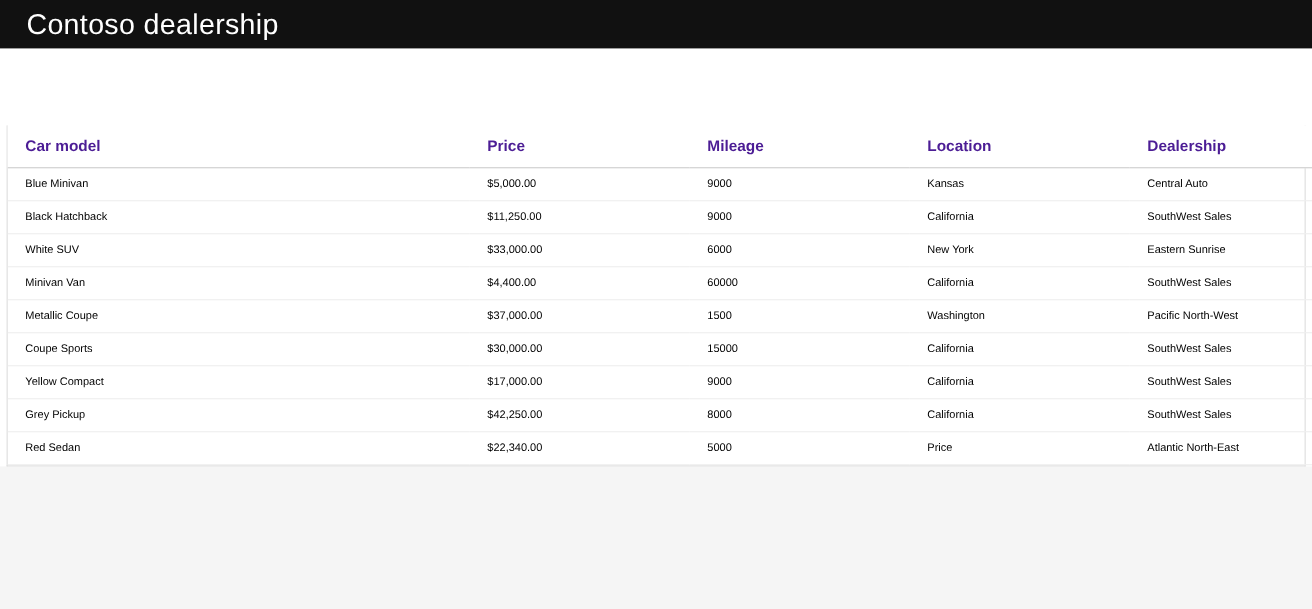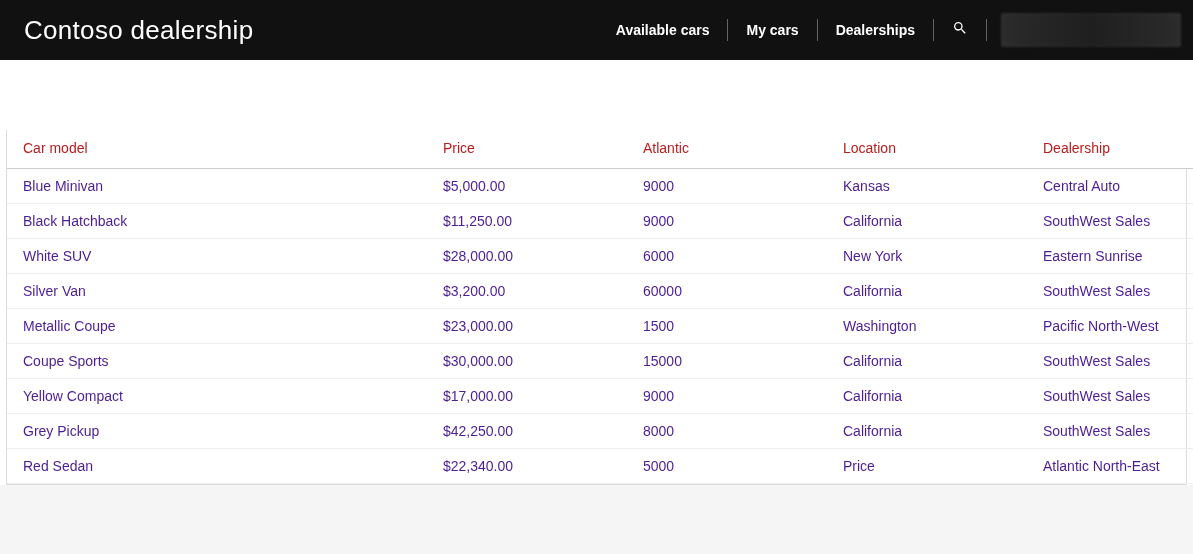--- a/index.html
+++ b/index.html
@@ -11,21 +11,21 @@
     width: 1193px;
   }
   .page {
     width: 1193px;
     background: #fff;
   }
   
   .topbar {
     background: #111;
     color: #fff;
-    height: 60px;
+    height: 44px;
     display: flex;
     align-items: center;
     padding-left: 24px;
     box-sizing: border-box;
   }
   .topbar-title {
     font-size: 26px;
     font-weight: 300;
     flex: 0 0 auto;
     letter-spacing: 0.3px;
@@ -83,80 +83,67 @@
     table-layout: fixed;
   }
   table.cars col.c1 { width: 420px; }
   table.cars col.c2 { width: 200px; }
   table.cars col.c3 { width: 200px; }
   table.cars col.c4 { width: 200px; }
   table.cars col.c5 { width: 173px; }
   table.cars thead th {
     text-align: left;
     font-size: 14px;
-    font-weight: 400;
-    color: #b91c1c;
+    font-weight: 700;
+    color: #4c1d95;
     padding: 10px 16px 12px 16px;
     border-bottom: 1px solid #ccc;
     cursor: pointer;
     background: #fff;
   }
   table.cars tbody td {
-    font-size: 14px;
-    color: #4c1d95;
+    font-size: 10px;
+    color: #000000;
     padding: 9px 16px;
     border-bottom: 1px solid #eee;
     white-space: nowrap;
     overflow: hidden;
     text-overflow: ellipsis;
   }
   .table-wrap {
     border: 1px solid #ddd;
     border-top: none;
     margin: 0 6px 6px 6px;
   }
 </style>
 </head>
 <body>
 
 <div class="page">
 
   <div class="topbar">
     <div class="topbar-title">Contoso dealership</div>
     <div class="topbar-spacer"></div>
-    <div class="nav-group">
-      <div class="nav-item">Available cars</div>
-      <div class="nav-item">My cars</div>
-      <div class="nav-item">Dealerships</div>
-      <div class="nav-icon">
-        <span>
-          <svg viewBox="0 0 24 24">
-              <path d="M15.5 14h-.79l-.28-.27A6.471 6.471 0 0016 9.5 6.5 6.5 0 109.5 16a6.471 6.471 0 004.23-1.57l.27.28v.79l5 4.99L20.49 19l-4.99-5zM9.5 14A4.5 4.5 0 1114 9.5 4.494 4.494 0 019.5 14z"></path>
-            </svg>
-        </span>
-      </div>
-      <div class="user-area"></div>
-    </div>
   </div>
 
   <div class="content">
     <div class="table-wrap">
       <table class="cars">
         <colgroup>
           <col class="c1">
             <col class="c2">
             <col class="c3">
             <col class="c4">
             <col class="c5">
         </colgroup>
         <thead>
           <tr>
             <th>Car model</th>
             <th>Price</th>
-            <th>Atlantic</th>
+            <th>Mileage</th>
             <th>Location</th>
             <th>Dealership</th>
           </tr>
         </thead>
         <tbody>
           <tr>
             <td>Blue Minivan</td>
             <td>$5,000.00</td>
             <td>9000</td>
             <td>Kansas</td>
@@ -164,35 +151,35 @@
           </tr>
           <tr>
             <td>Black Hatchback</td>
             <td>$11,250.00</td>
             <td>9000</td>
             <td>California</td>
             <td>SouthWest Sales</td>
           </tr>
           <tr>
             <td>White SUV</td>
-            <td>$28,000.00</td>
+            <td>$33,000.00</td>
             <td>6000</td>
             <td>New York</td>
             <td>Eastern Sunrise</td>
           </tr>
           <tr>
-            <td>Silver Van</td>
-            <td>$3,200.00</td>
+            <td>Minivan Van</td>
+            <td>$4,400.00</td>
             <td>60000</td>
             <td>California</td>
             <td>SouthWest Sales</td>
           </tr>
           <tr>
             <td>Metallic Coupe</td>
-            <td>$23,000.00</td>
+            <td>$37,000.00</td>
             <td>1500</td>
             <td>Washington</td>
             <td>Pacific North-West</td>
           </tr>
           <tr>
             <td>Coupe Sports</td>
             <td>$30,000.00</td>
             <td>15000</td>
             <td>California</td>
             <td>SouthWest Sales</td>

